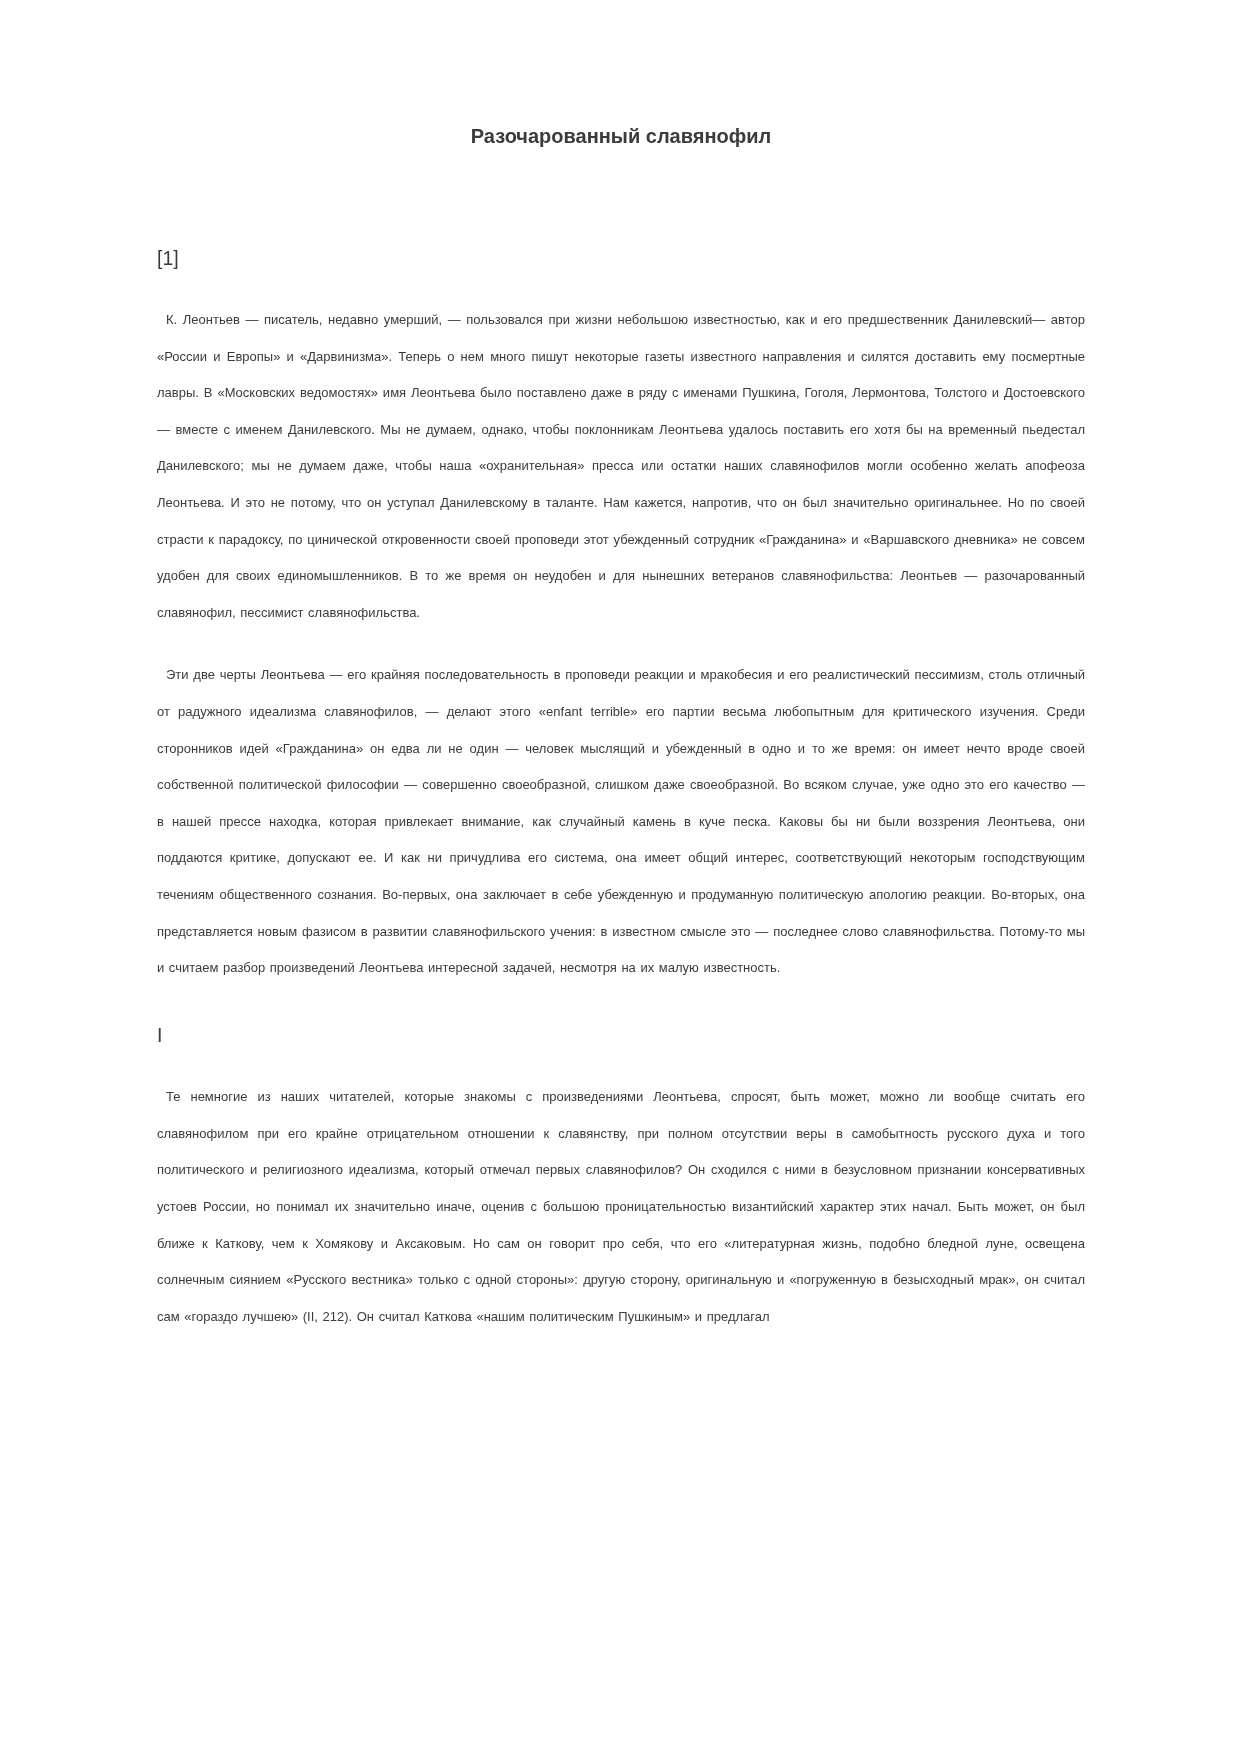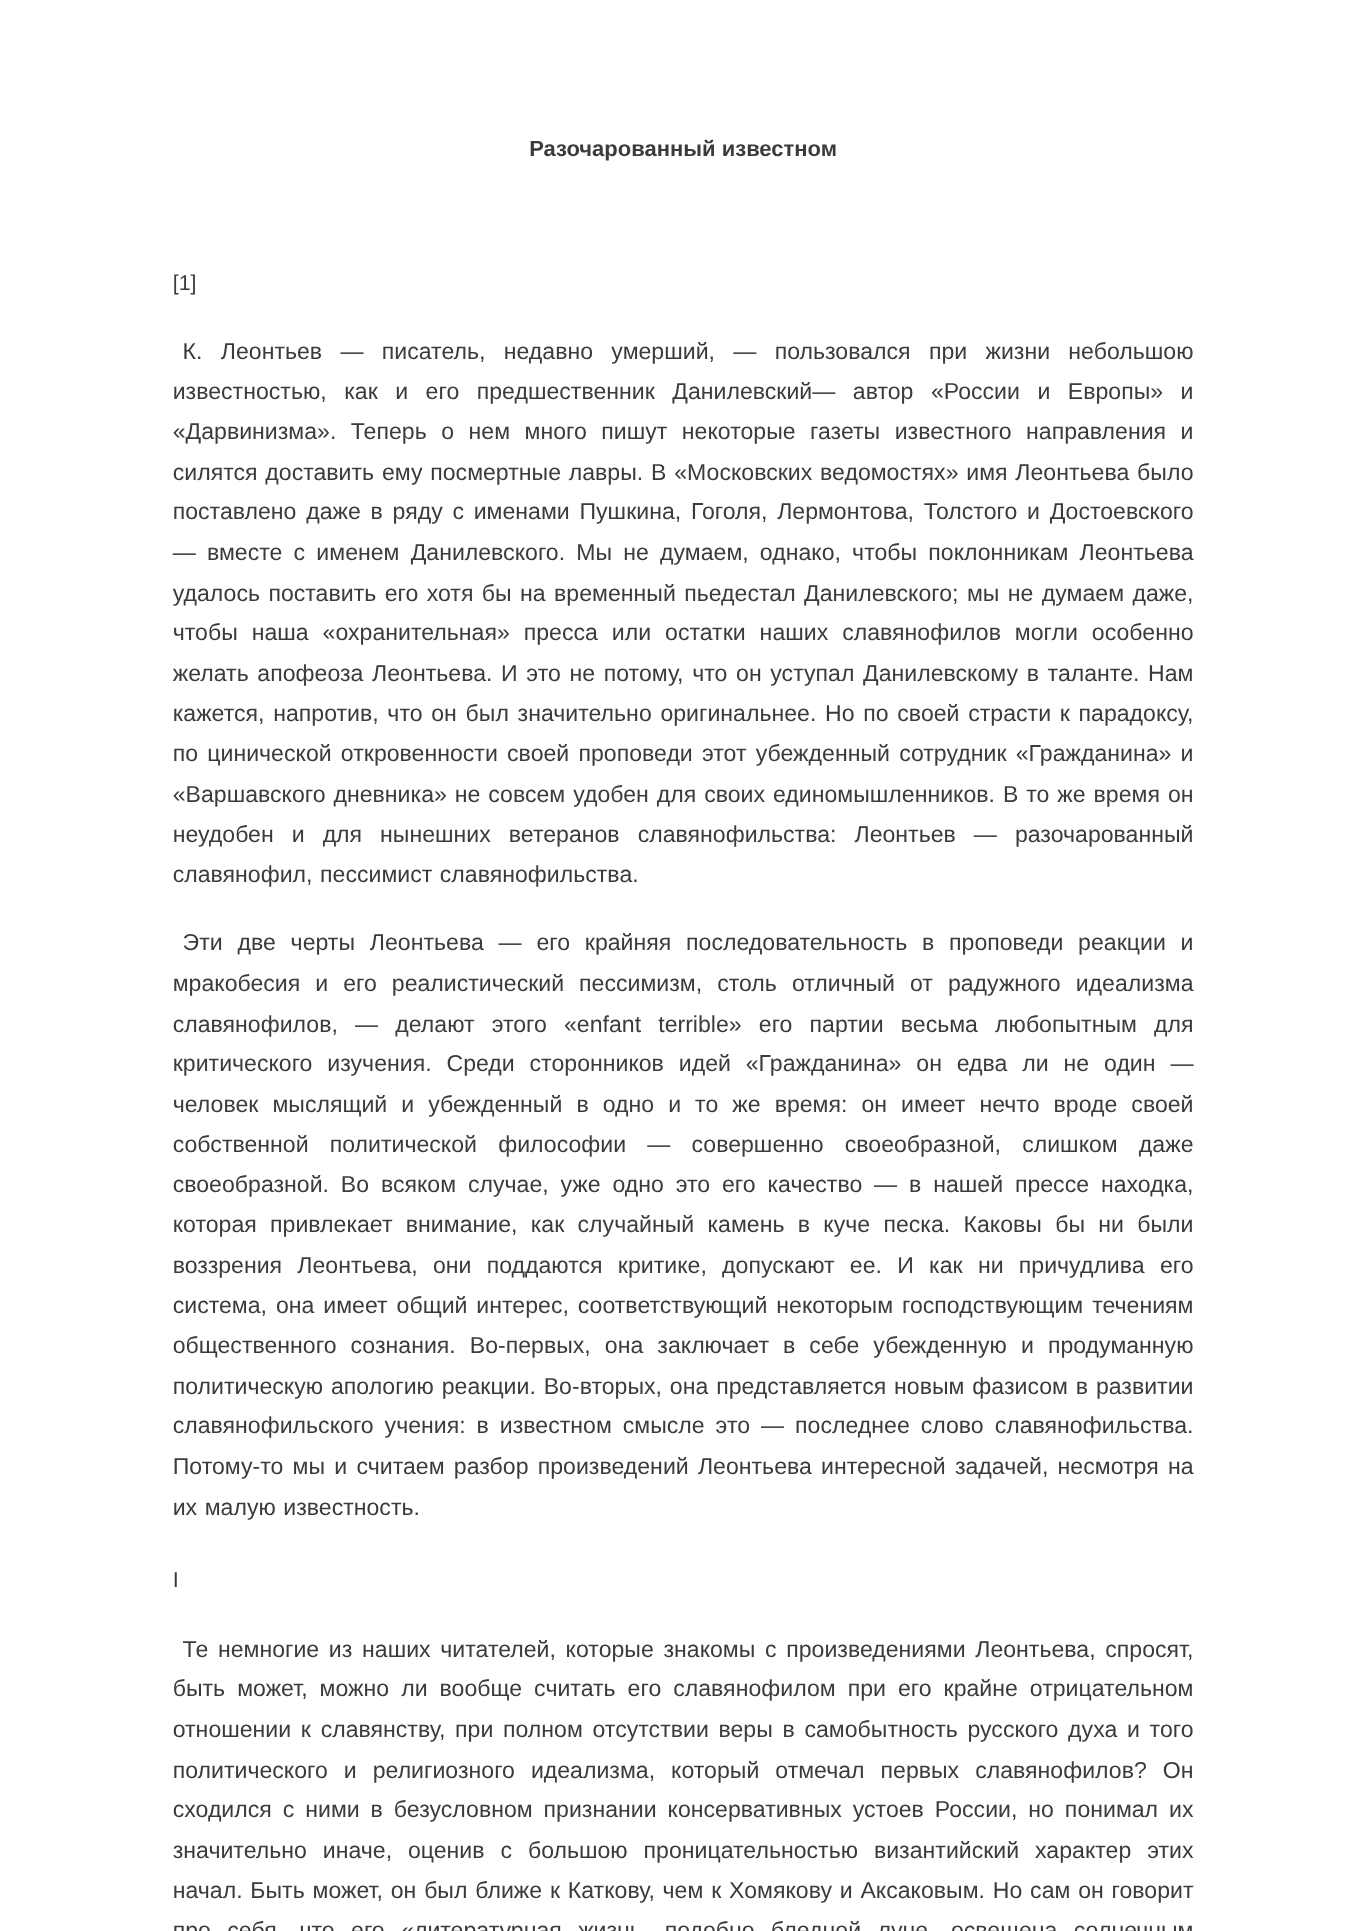--- a/index.html
+++ b/index.html
@@ -30,41 +30,41 @@
     margin: 28px 0 0 0;
     line-height: 24px;
   }
   .footnote-marker {
     font-size: 19.5px;
     margin: 92px 0 0 0;
     line-height: 36px;
     font-weight: normal;
   }
   p.body-para {
-    font-size: 21px;
+    font-size: 13px;
     line-height: 36.6px;
     text-align: justify;
     text-indent: 9px;
     margin: 26px 0 0 0;
     word-spacing: 1px;
   }
   p.section-heading {
     font-size: 19.5px;
     line-height: 36.6px;
     text-align: left;
     margin: 30px 0 0 0;
   }
 </style>
 </head>
 <body>
 
 <div class="page">
 
 
-  <h2 class="doc-subtitle">Разочарованный известном</h2>
+  <h2 class="doc-subtitle">Разочарованный славянофил</h2>
 
   <p class="footnote-marker">[1]</p>
 
   <p class="body-para">К. Леонтьев — писатель, недавно умерший, — пользовался при жизни небольшою известностью, как и его предшественник Данилевский— автор «России и Европы» и «Дарвинизма». Теперь о нем много пишут некоторые газеты известного направления и силятся доставить ему посмертные лавры. В «Московских ведомостях» имя Леонтьева было поставлено даже в ряду с именами Пушкина, Гоголя, Лермонтова, Толстого и Достоевского — вместе с именем Данилевского. Мы не думаем, однако, чтобы поклонникам Леонтьева удалось поставить его хотя бы на временный пьедестал Данилевского; мы не думаем даже, чтобы наша «охранительная» пресса или остатки наших славянофилов могли особенно желать апофеоза Леонтьева. И это не потому, что он уступал Данилевскому в таланте. Нам кажется, напротив, что он был значительно оригинальнее. Но по своей страсти к парадоксу, по цинической откровенности своей проповеди этот убежденный сотрудник «Гражданина» и «Варшавского дневника» не совсем удобен для своих единомышленников. В то же время он неудобен и для нынешних ветеранов славянофильства: Леонтьев — разочарованный славянофил, пессимист славянофильства.</p>
 
   <p class="body-para">Эти две черты Леонтьева — его крайняя последовательность в проповеди реакции и мракобесия и его реалистический пессимизм, столь отличный от радужного идеализма славянофилов, — делают этого «enfant terrible» его партии весьма любопытным для критического изучения. Среди сторонников идей «Гражданина» он едва ли не один — человек мыслящий и убежденный в одно и то же время: он имеет нечто вроде своей собственной политической философии — совершенно своеобразной, слишком даже своеобразной. Во всяком случае, уже одно это его качество — в нашей прессе находка, которая привлекает внимание, как случайный камень в куче песка. Каковы бы ни были воззрения Леонтьева, они поддаются критике, допускают ее. И как ни причудлива его система, она имеет общий интерес, соответствующий некоторым господствующим течениям общественного сознания. Во-первых, она заключает в себе убежденную и продуманную политическую апологию реакции. Во-вторых, она представляется новым фазисом в развитии славянофильского учения: в известном смысле это — последнее слово славянофильства. Потому-то мы и считаем разбор произведений Леонтьева интересной задачей, несмотря на их малую известность.</p>
 
   <p class="section-heading">I</p>
 
   <p class="body-para">Те немногие из наших читателей, которые знакомы с произведениями Леонтьева, спросят, быть может, можно ли вообще считать его славянофилом при его крайне отрицательном отношении к славянству, при полном отсутствии веры в самобытность русского духа и того политического и религиозного идеализма, который отмечал первых славянофилов? Он сходился с ними в безусловном признании консервативных устоев России, но понимал их значительно иначе, оценив с большою проницательностью византийский характер этих начал. Быть может, он был ближе к Каткову, чем к Хомякову и Аксаковым. Но сам он говорит про себя, что его «литературная жизнь, подобно бледной луне, освещена солнечным сиянием «Русского вестника» только с одной стороны»: другую сторону, оригинальную и «погруженную в безысходный мрак», он считал сам «гораздо лучшею» (II, 212). Он считал Каткова «нашим политическим Пушкиным» и предлагал</p>

